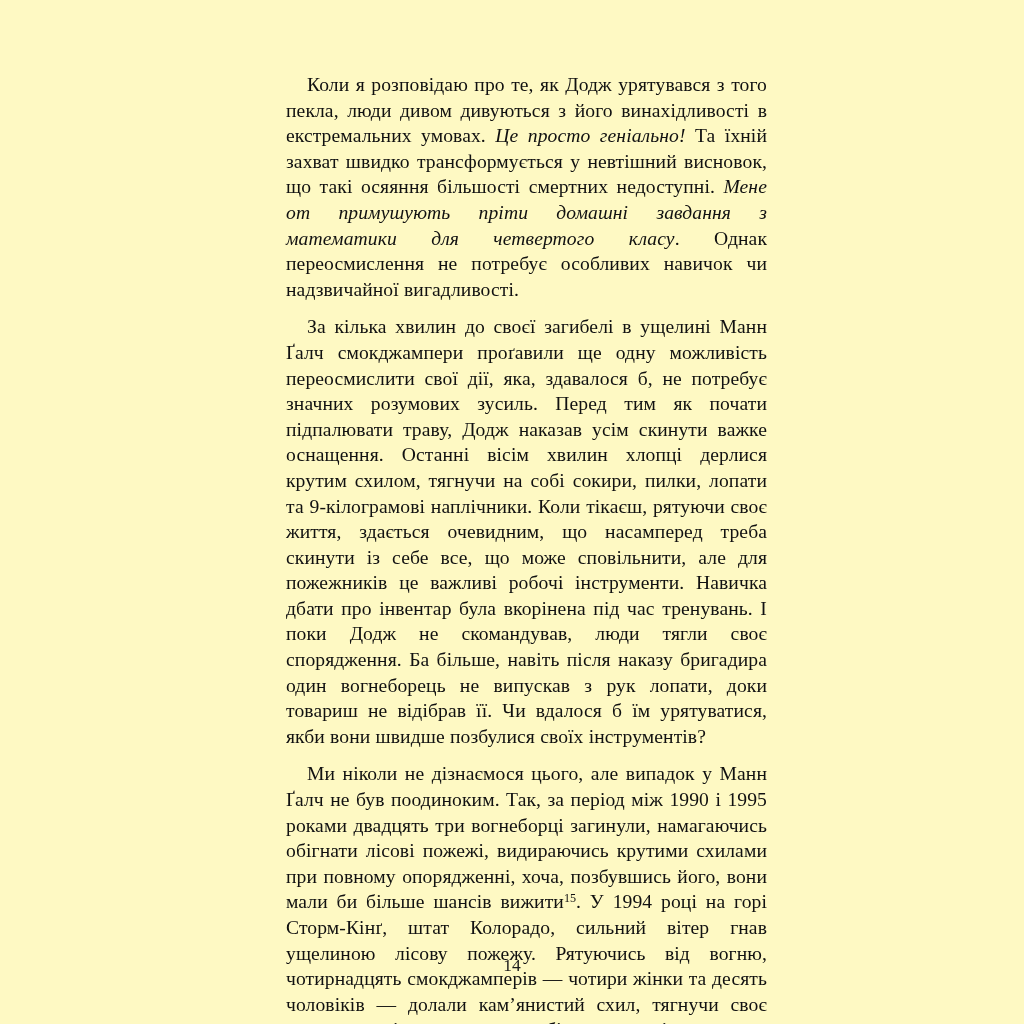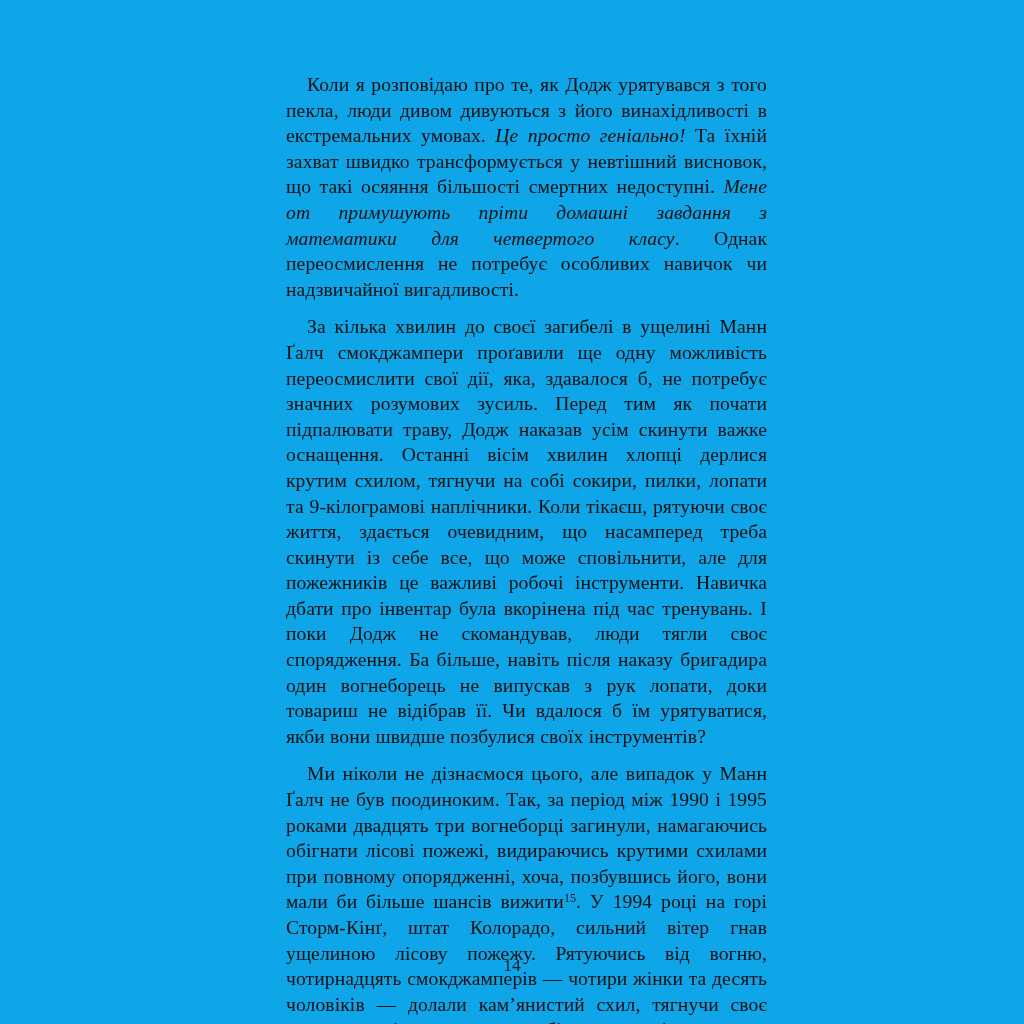--- a/index.html
+++ b/index.html
@@ -14,21 +14,21 @@
     font-family: "Liberation Serif", "DejaVu Serif", serif;
     color: #111111;
     -webkit-font-smoothing: antialiased;
     overflow: hidden;
   }
 
   .page {
     position: relative;
     width: 1024px;
     height: 1024px;
-    background: #0ea5e9;
+    background: #fef9c3;
     box-sizing: border-box;
   }
 
   
   .text-column {
     position: absolute;
     left: 286px;
     top: 72px;
     width: 481px;
   }

